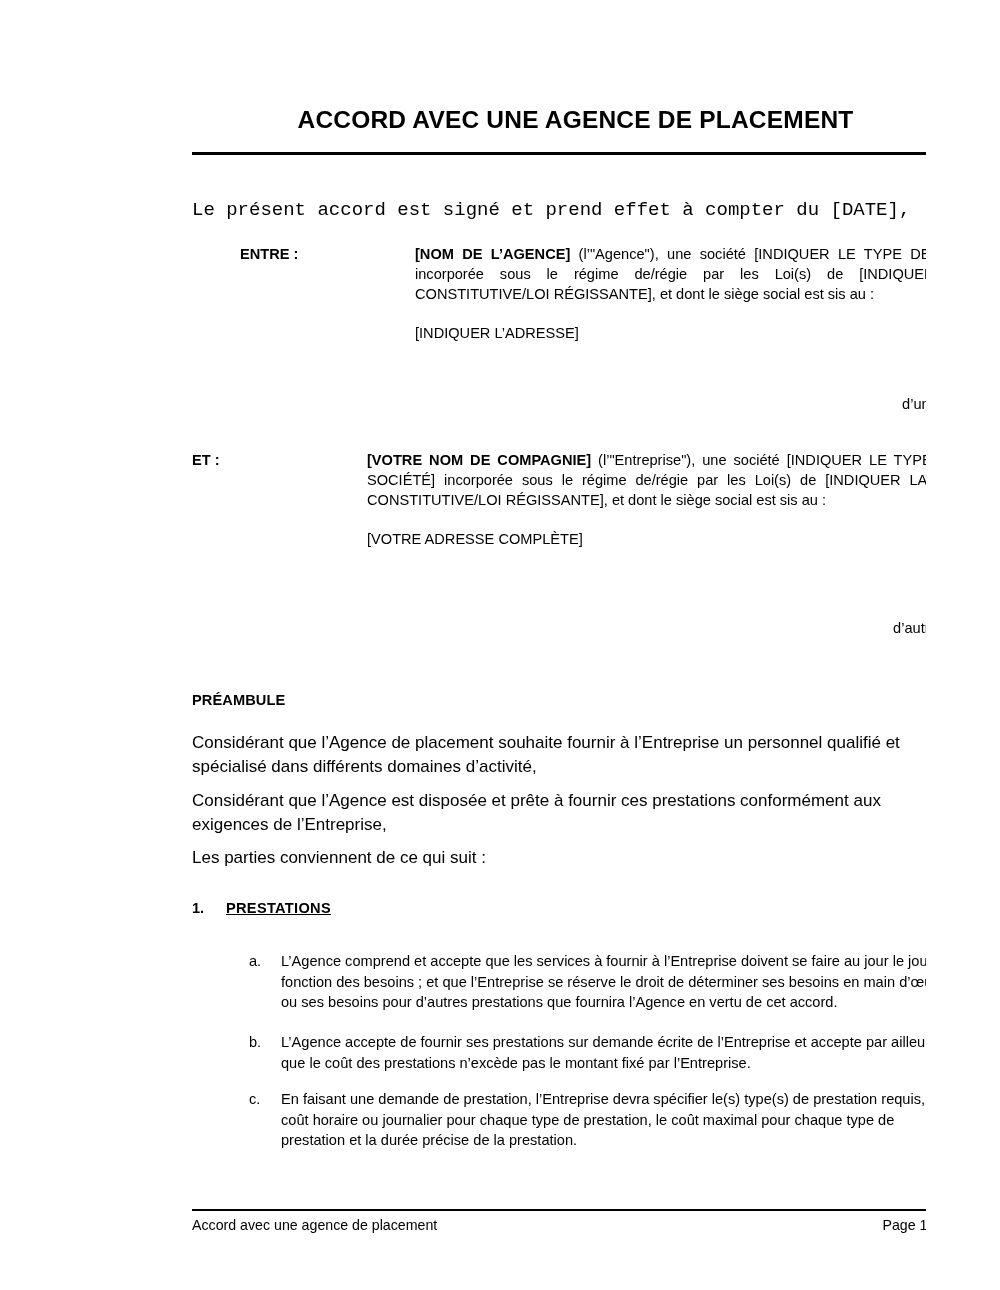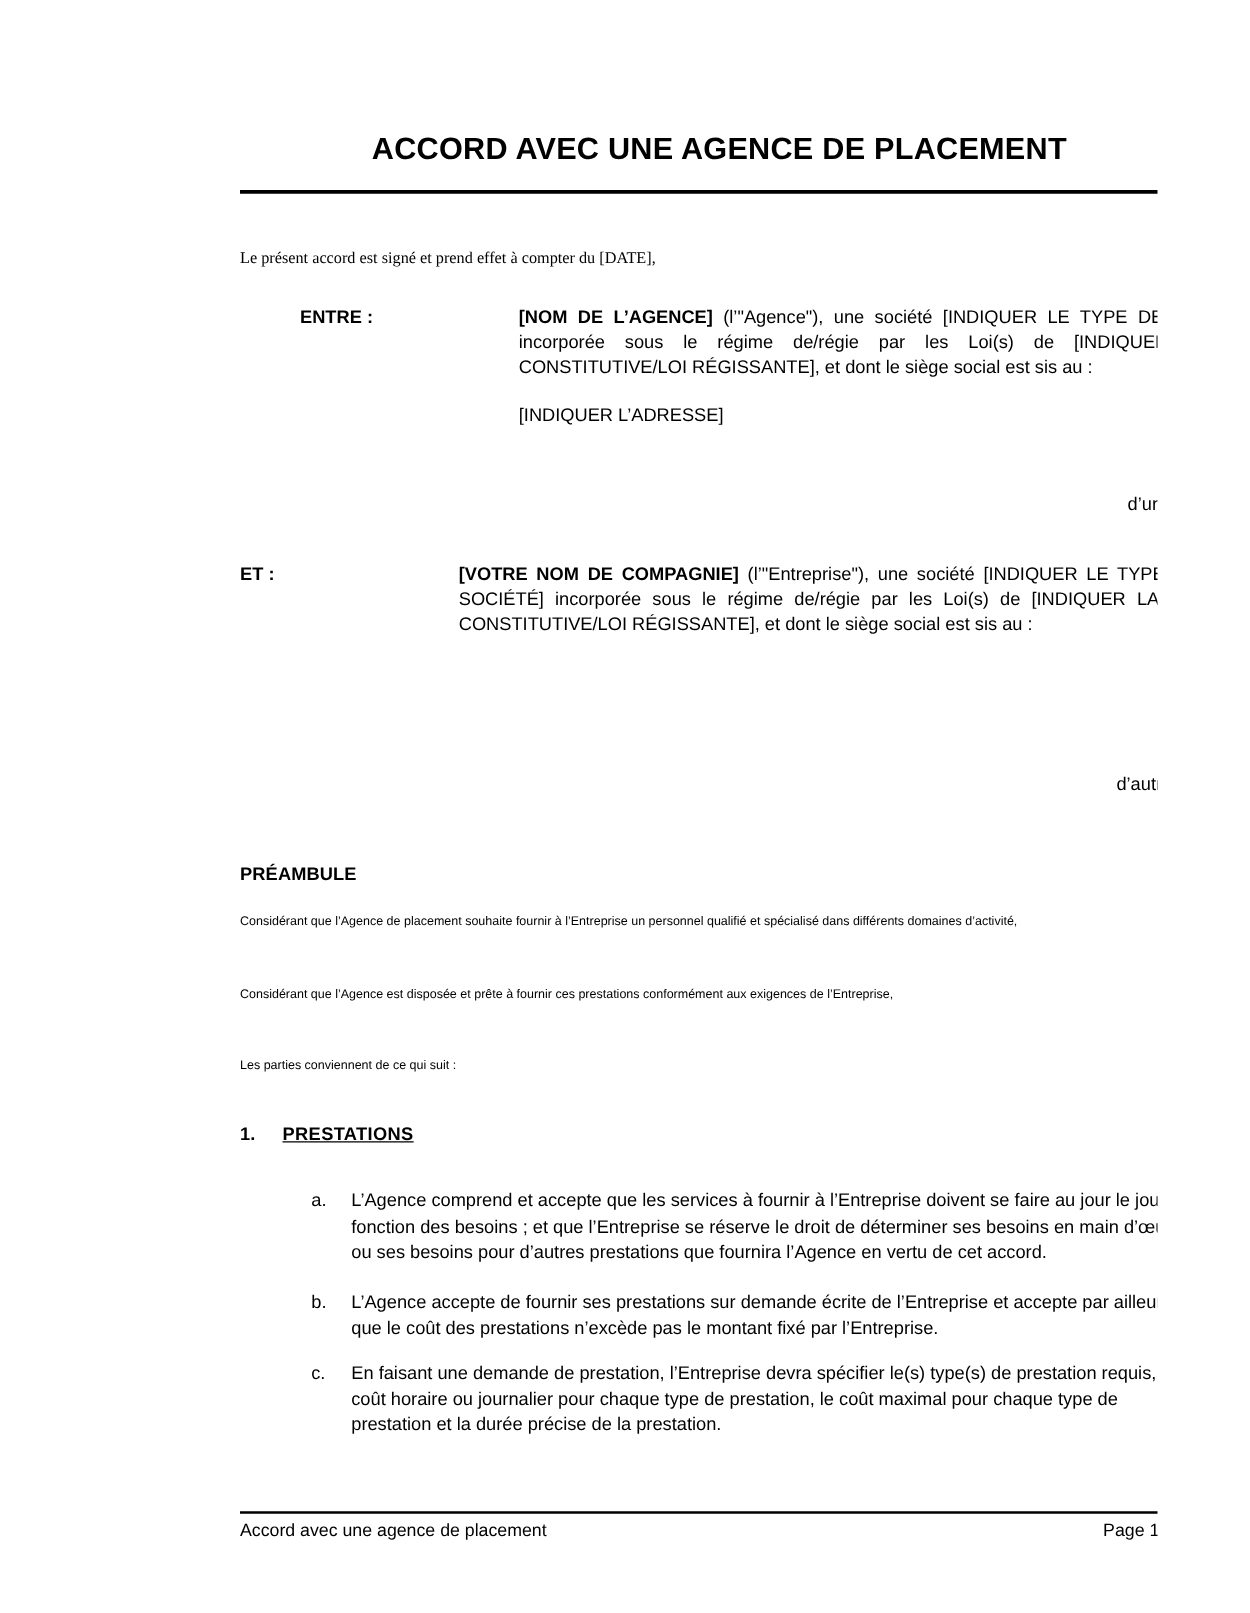--- a/index.html
+++ b/index.html
@@ -42,22 +42,22 @@
     height: 3px;
     background: #000000;
   }
 
   
   .intro-line {
     position: absolute;
     left: 118px;
     top: 198px;
     width: 767px;
-    font-family: Liberation Serif, serif;
-    font-size: 13px;
+    font-family: Liberation Mono, monospace;
+    font-size: 19px;
     line-height: 1.3;
   }
 
   
   .party {
     position: absolute;
     left: 118px;
     width: 767px;
     font-size: 14.6px;
     line-height: 1.38;
@@ -97,21 +97,21 @@
     left: 118px;
     width: 767px;
     font-weight: bold;
     font-size: 14.6px;
     letter-spacing: 0.1px;
   }
   .para {
     position: absolute;
     left: 118px;
     width: 767px;
-    font-size: 10px;
+    font-size: 17px;
     line-height: 1.42;
     text-align: left;
   }
 
   
   .clause-num {
     position: absolute;
     left: 118px;
     font-weight: bold;
     font-size: 14.6px;
@@ -181,20 +181,21 @@
     </div>
     <div class="party-address">[INDIQUER L’ADRESSE]</div>
   </div>
   <div class="party-side" style="top:396px;">d’une part,</div>
 
   <div class="party" style="top:450px;">
     <div class="party-label">ET :</div>
     <div class="party-body">
       <span class="lead">[VOTRE NOM DE COMPAGNIE]</span><span> (l’"Entreprise"), une société [INDIQUER LE TYPE DE SOCIÉTÉ] incorporée sous le régime de/régie par les Loi(s) de [INDIQUER LA LOI CONSTITUTIVE/LOI RÉGISSANTE], et dont le siège social est sis au :</span>
     </div>
+    <div class="party-address">[VOTRE ADRESSE COMPLÈTE]</div>
   </div>
   <div class="party-side" style="top:620px;">d’autre part,</div>
 
   <div class="section-heading" style="top:692px;">PRÉAMBULE</div>
 
   <div class="para" style="top:731px;">Considérant que l’Agence de placement souhaite fournir à l’Entreprise un personnel qualifié et spécialisé dans différents domaines d’activité,</div>
 
   <div class="para" style="top:789px;">Considérant que l’Agence est disposée et prête à fournir ces prestations conformément aux exigences de l’Entreprise,</div>
 
   <div class="para" style="top:846px;">Les parties conviennent de ce qui suit :</div>

